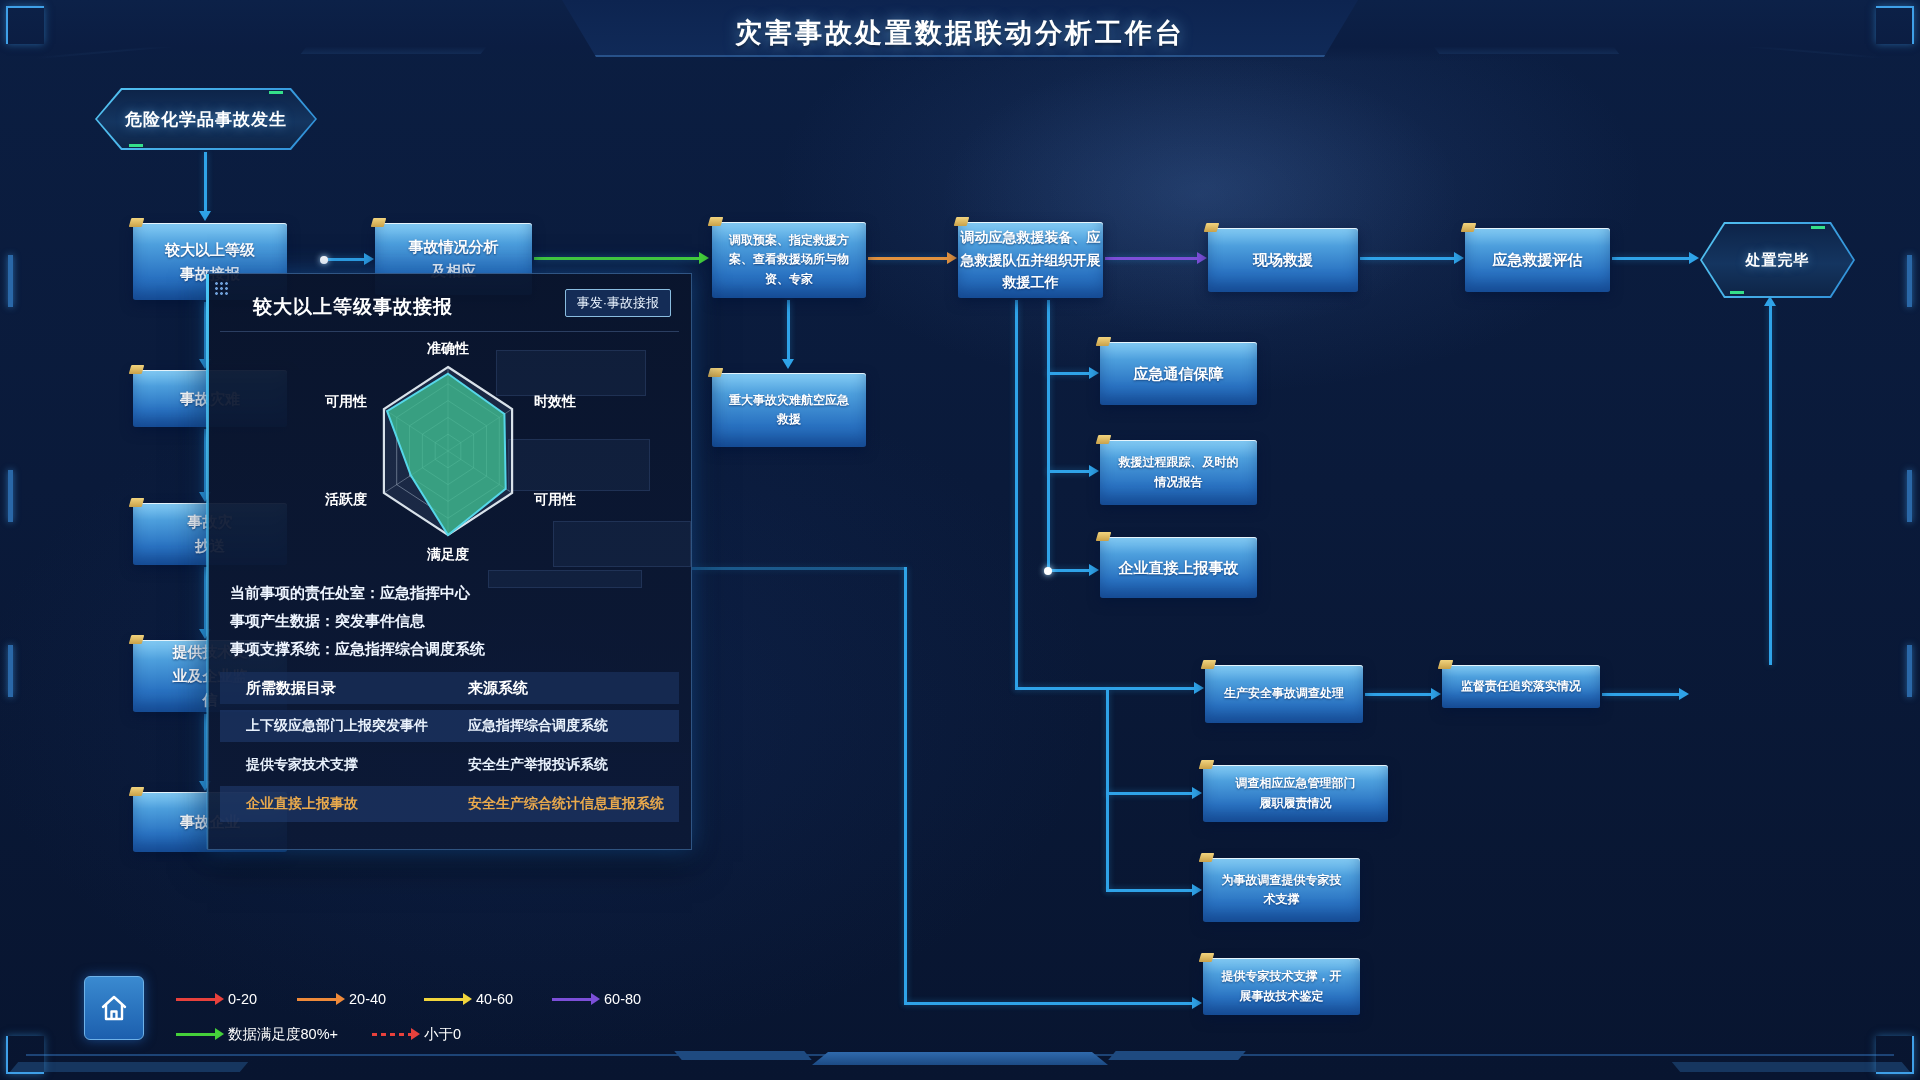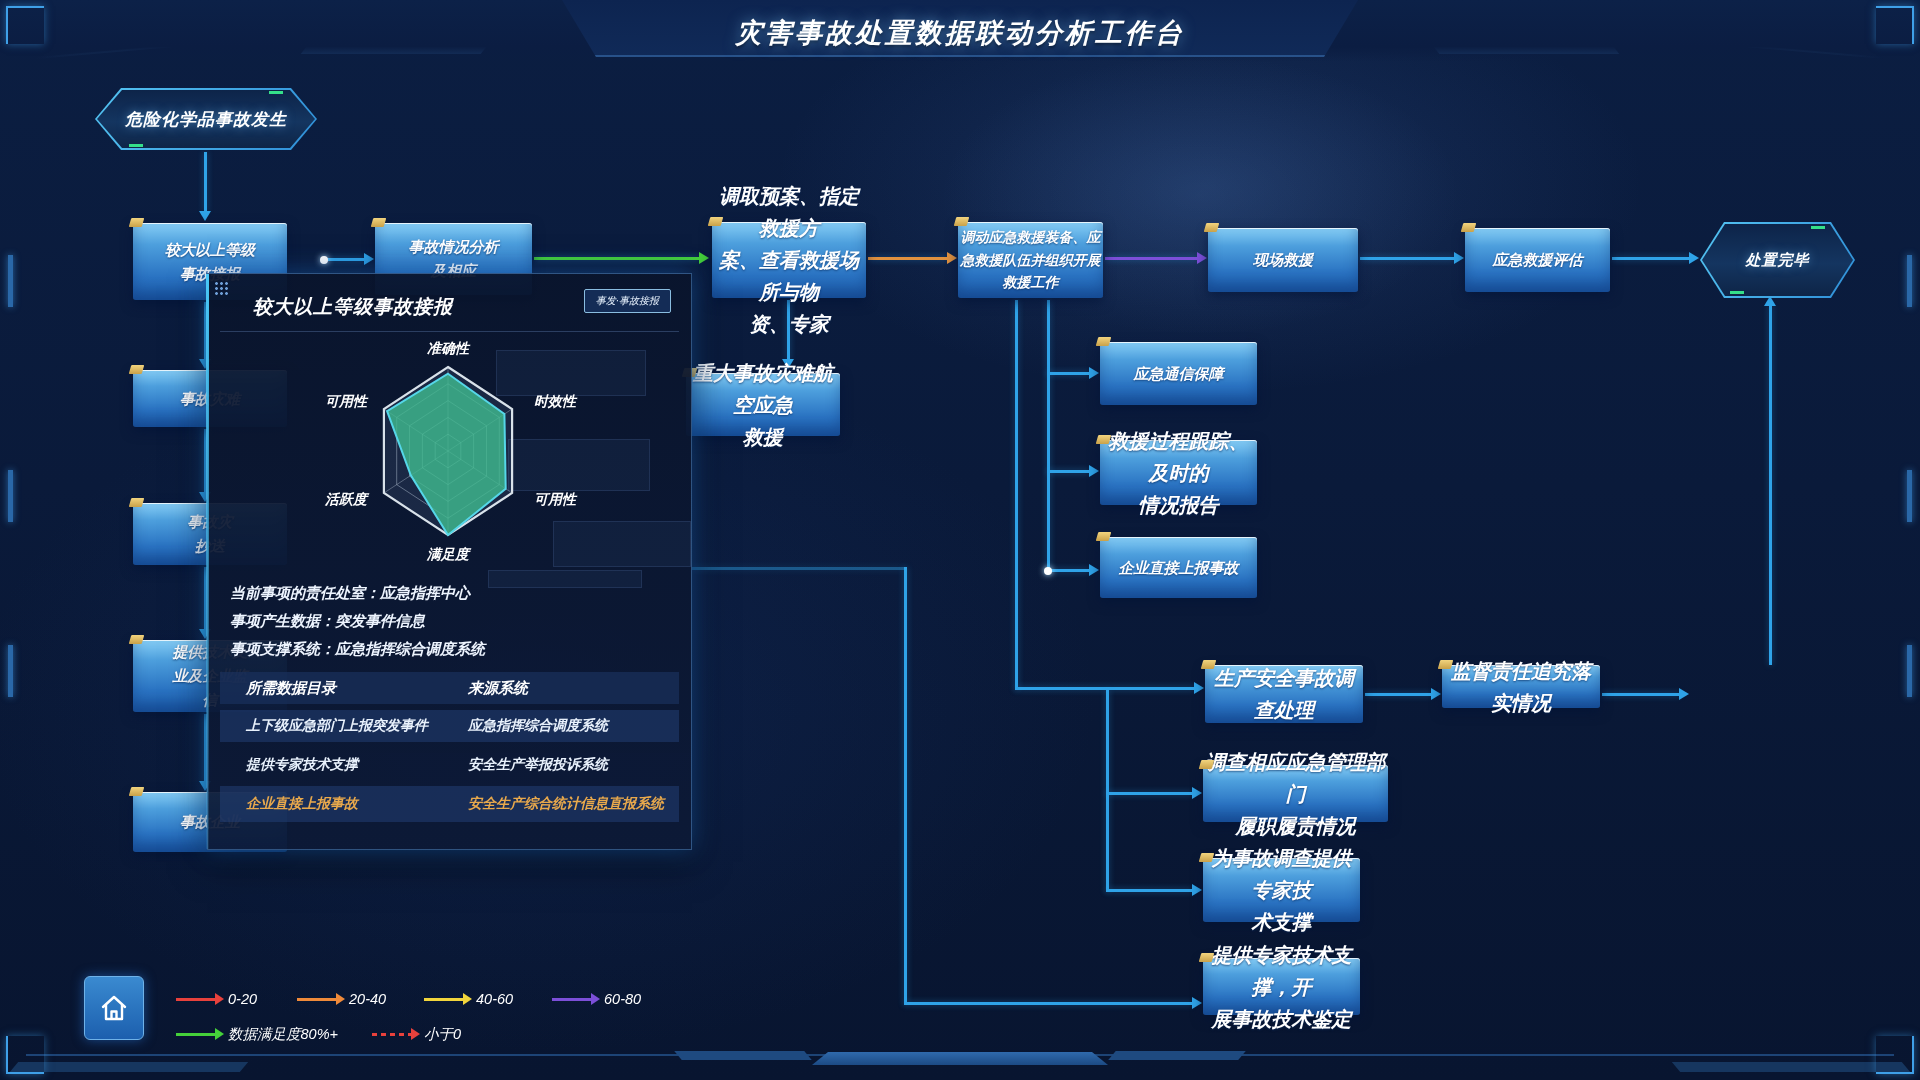--- a/index.html
+++ b/index.html
@@ -1,20 +1,20 @@
 <!DOCTYPE html>
 <html><head>
 <meta charset="utf-8">
 <style>
   html,body{margin:0;padding:0;background:#050c1e;font-family:"Liberation Sans","DejaVu Sans",sans-serif;}
   .stage{position:relative;width:1920px;height:1080px;overflow:hidden;
     background:
       radial-gradient(620px 300px at 63% 17%, rgba(70,110,180,.22), transparent 70%),
       radial-gradient(800px 500px at 28% 65%, rgba(25,55,115,.25), transparent 70%),
-      linear-gradient(180deg,#0b1e42 0%,#0a1a3a 45%,#081530 100%); font-style: italic;}
+      linear-gradient(180deg,#0b1e42 0%,#0a1a3a 45%,#081530 100%);}
   
   .corner{position:absolute;width:36px;height:36px;border:2px solid #3fa0e8;z-index:6;box-shadow:0 0 8px rgba(63,160,232,.5);}
   .corner.tl{left:6px;top:6px;border-right:none;border-bottom:none;}
   .corner.tr{right:6px;top:6px;border-left:none;border-bottom:none;}
   .corner.bl{left:6px;bottom:6px;border-right:none;border-top:none;}
   .corner.br{right:6px;bottom:6px;border-left:none;border-top:none;}
   .edge{position:absolute;width:5px;height:52px;background:#2a68a8;box-shadow:0 0 7px rgba(60,150,230,.65);z-index:5;}
   .topbar{position:absolute;left:0;top:0;right:0;height:62px;background:linear-gradient(180deg,#0c2148 0%,#0b1d42 75%,rgba(11,29,66,0));z-index:4;}
   .tdeco{position:absolute;left:0;top:0;width:560px;height:62px;overflow:hidden;}
   .tdeco.rt{left:auto;right:0;transform:scaleX(-1);}
@@ -27,21 +27,21 @@
   .page-title{position:absolute;left:0;right:0;top:15px;text-align:center;z-index:6;color:#fff;font-size:27px;font-weight:bold;letter-spacing:3px;text-shadow:0 0 14px rgba(130,205,255,.55),0 2px 3px rgba(0,10,30,.8);}
   .bbar{position:absolute;left:0;right:0;bottom:0;height:46px;z-index:4;}
   .bbar .bl1{position:absolute;left:26px;right:26px;bottom:24px;height:2px;background:#1d4476;}
   .bbar .bc{position:absolute;left:812px;bottom:15px;width:296px;height:13px;background:linear-gradient(180deg,#2f6aac,#1c4a84);clip-path:polygon(16px 0,calc(100% - 16px) 0,100% 100%,0 100%);box-shadow:0 0 10px rgba(60,140,230,.55);}
   .bbar .bs{position:absolute;bottom:20px;width:130px;height:9px;background:#1e4a80;transform:skewX(40deg);}
   .bbar .bs.l{left:678px;} .bbar .bs.r{right:678px;transform:skewX(-40deg);}
   .bbar .bk{position:absolute;bottom:8px;width:230px;height:10px;background:#16365f;}
   .bbar .bk.l{left:14px;transform:skewX(-40deg);} .bbar .bk.r{right:14px;transform:skewX(40deg);}
   
   .node{position:absolute;z-index:2;display:flex;align-items:center;justify-content:center;text-align:center;
-    color:#fff;font-weight:bold;font-size:20px;line-height:1.6;white-space:pre-line;cursor:pointer;
+    color:#fff;font-weight:bold;font-size:12px;line-height:1.6;white-space:pre-line;cursor:pointer;
     background:linear-gradient(180deg,#86cef6 0%,#4d9fdd 28%,#2a73c2 70%,#1c5cab 100%);
     border-radius:3px;text-shadow:0 1px 2px rgba(8,40,90,.65);
     box-shadow:0 4px 12px rgba(0,18,55,.6), inset 0 1px 0 rgba(255,255,255,.8), inset 0 -8px 14px rgba(10,40,100,.35);}
   .node::before{content:'';position:absolute;top:-5px;left:-3px;width:13px;height:9px;border-radius:1px;
     background:linear-gradient(180deg,#f2d47e,#c9a149);transform:skewX(-16deg);}
   .hexwrap{position:absolute;z-index:2;cursor:pointer;}
   .hx-border{position:absolute;inset:0;background:linear-gradient(120deg,#54c4f2,#2f8fd8);}
   .hx-inner{position:absolute;inset:2px;background:linear-gradient(180deg,#0d2449 0%,#143560 55%,#0e2547 100%);}
   .hexwrap .hx-label{position:absolute;inset:0;display:flex;align-items:center;justify-content:center;color:#fff;font-weight:bold;letter-spacing:1px;z-index:1;text-shadow:0 0 10px rgba(120,200,255,.5);}
   .hx-tick{position:absolute;width:14px;height:3px;background:#35e08a;z-index:2;}
@@ -54,21 +54,21 @@
   .ln.dot-l::before{content:'';position:absolute;left:-3px;top:-2.5px;width:8px;height:8px;border-radius:50%;background:#fff;box-shadow:0 0 6px #bfe4ff;}
   
   .popup{position:absolute;left:207px;top:273px;width:483px;height:575px;z-index:10;
     background:linear-gradient(180deg,rgba(9,20,44,.94),rgba(12,25,54,.93));
     border:1px solid rgba(100,170,240,.42);
     box-shadow:0 0 24px rgba(30,120,220,.45),0 12px 34px rgba(0,0,0,.55);}
   .popup::before{content:'';position:absolute;left:-2px;top:0;bottom:0;width:3px;background:linear-gradient(180deg,#49c8f8,rgba(73,200,248,.12));}
   .drag-dots{position:absolute;left:6px;top:7px;width:15px;height:15px;
     background-image:radial-gradient(circle,#6f9fd8 1.3px,transparent 1.5px);background-size:5px 5px;}
   .popup-title{position:absolute;left:45px;top:20px;font-size:19px;font-weight:bold;color:#fff;letter-spacing:1px;}
-  .badge{position:absolute;right:20px;top:15px;padding:4px 11px;border:1px solid #8abde0;border-radius:2px;color:#eaf4ff;font-size:10px;background:rgba(30,64,120,.55);}
+  .badge{position:absolute;right:20px;top:15px;padding:4px 11px;border:1px solid #8abde0;border-radius:2px;color:#eaf4ff;font-size:13px;background:rgba(30,64,120,.55);}
   .pdivider{position:absolute;left:12px;right:12px;top:57px;height:1px;background:rgba(130,170,230,.28);}
   .ghost{position:absolute;background:rgba(95,135,205,.08);border:1px solid rgba(125,165,235,.14);}
   .rlabel{position:absolute;transform:translate(-50%,-50%);color:#fff;font-size:14px;font-weight:bold;white-space:nowrap;}
   .inforow{position:absolute;left:22px;height:22px;font-size:15px;font-weight:bold;color:#eef5ff;white-space:nowrap;}
   .trow{position:absolute;left:12px;right:12px;display:flex;align-items:center;font-size:14px;font-weight:bold;color:#e8f1fc;}
   .trow .c1{padding-left:26px;width:222px;} .trow .c2{flex:1;}
   .trow.head{top:398px;height:32px;background:rgba(26,48,92,.7);font-size:15px;color:#fff;}
   .trow.hl{background:rgba(36,66,122,.5);}
   .trow.orange{color:#e9a94c;}
   
@@ -170,21 +170,21 @@
   <div class="node" style="left:133px;top:370px;width:154px;height:57px;font-size:15px">事故灾难</div>
   <div class="node" style="left:133px;top:503px;width:154px;height:62px;font-size:15px">事故灾
 抄送</div>
   <div class="node" style="left:133px;top:640px;width:154px;height:72px;font-size:15px">提供技术支
 业及企业监
 信</div>
   <div class="node" style="left:133px;top:792px;width:154px;height:60px;font-size:15px">事故企业</div>
   <div class="node" style="left:712px;top:222px;width:154px;height:76px">调取预案、指定救援方
 案、查看救援场所与物
 资、专家</div>
-  <div class="node" style="left:686px;top:373px;width:154px;height:63px">重大事故灾难航空应急
+  <div class="node" style="left:712px;top:373px;width:154px;height:74px">重大事故灾难航空应急
 救援</div>
   <div class="node" style="left:958px;top:222px;width:145px;height:76px;font-size:14px">调动应急救援装备、应
 急救援队伍并组织开展
 救援工作</div>
   <div class="node" style="left:1208px;top:228px;width:150px;height:64px;font-size:15px">现场救援</div>
   <div class="node" style="left:1465px;top:228px;width:145px;height:64px;font-size:15px">应急救援评估</div>
   <div class="node" style="left:1100px;top:342px;width:157px;height:63px;font-size:15px">应急通信保障</div>
   <div class="node" style="left:1100px;top:440px;width:157px;height:65px">救援过程跟踪、及时的
 情况报告</div>
   <div class="node" style="left:1100px;top:537px;width:157px;height:61px;font-size:15px">企业直接上报事故</div>

